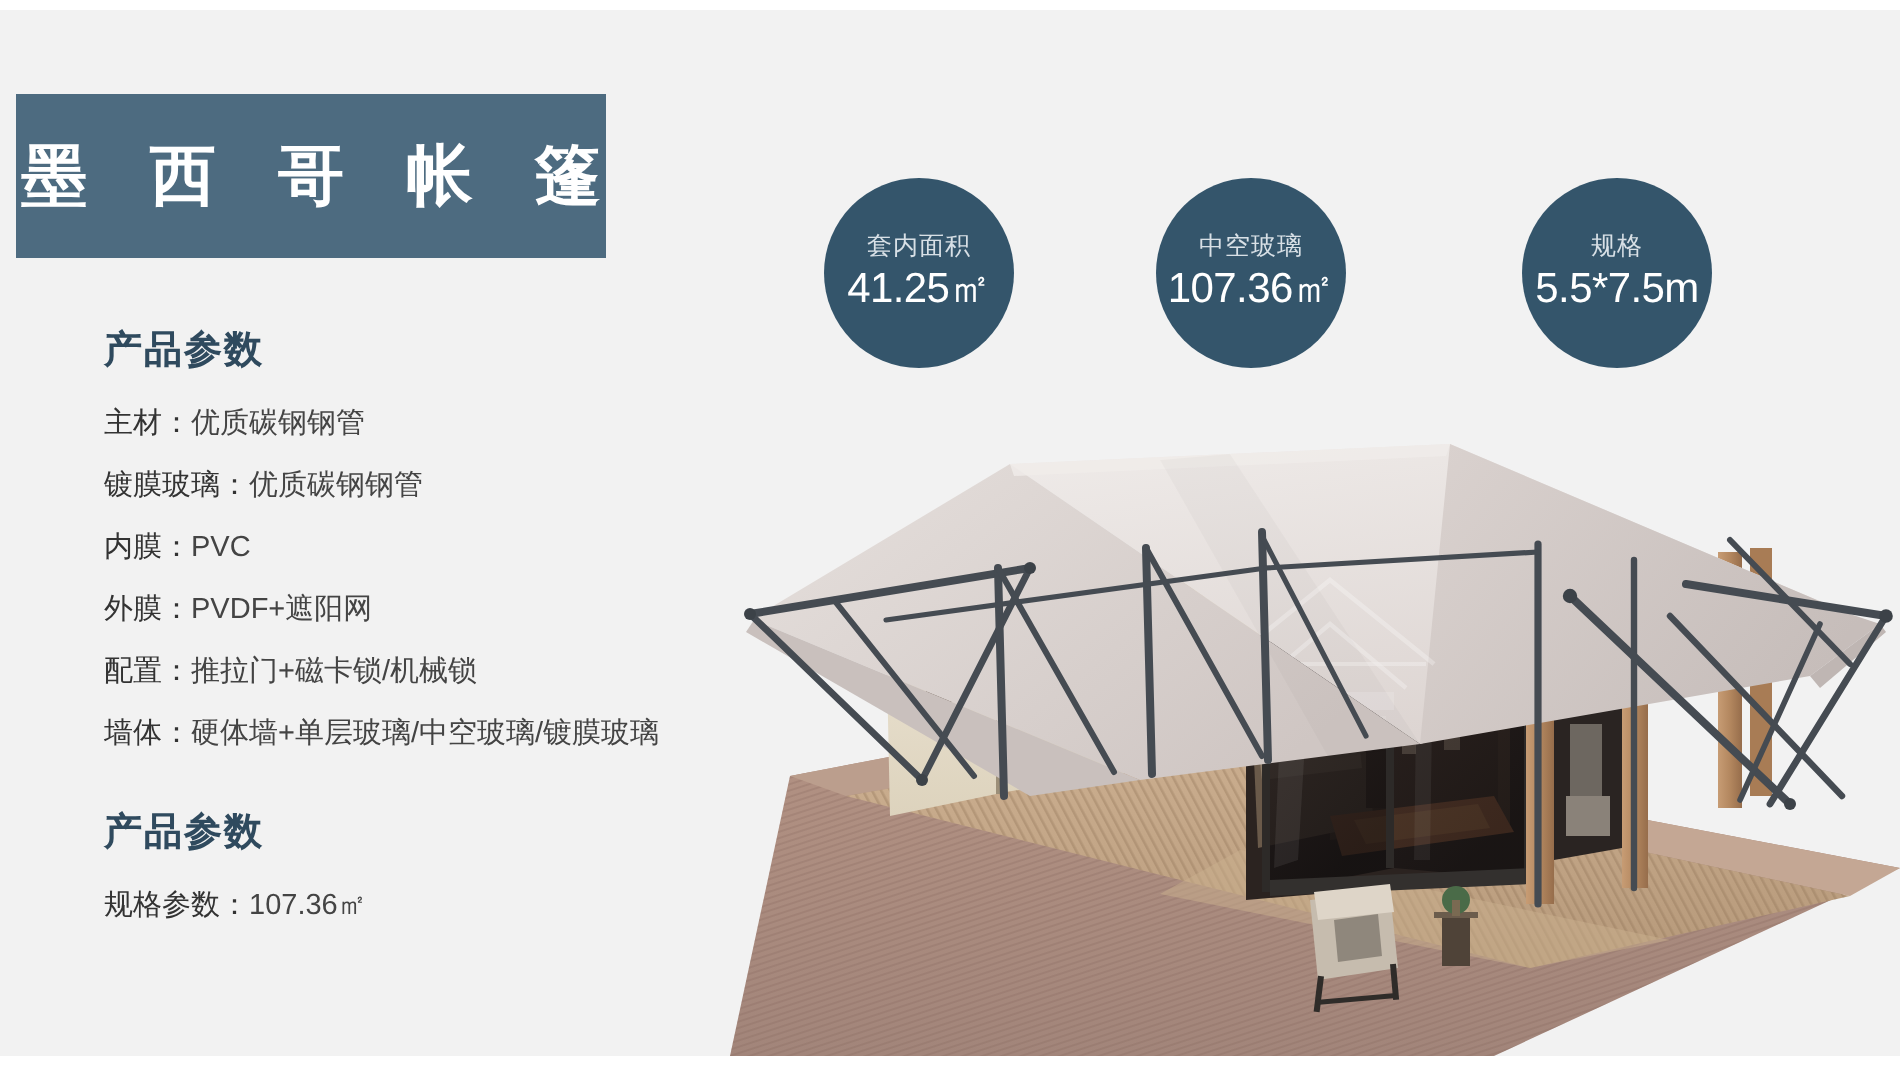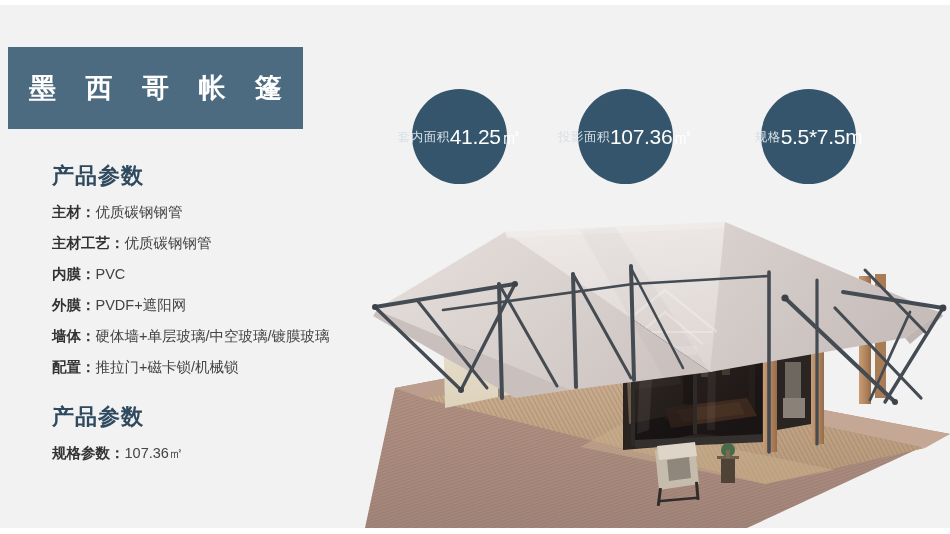--- a/index.html
+++ b/index.html
@@ -38,70 +38,70 @@
     width: 295px;
     height: 82px;
     background: #4d6b80;
     display: flex;
     align-items: center;
     justify-content: center;
     box-sizing: border-box;
   }
   #title-banner .title-text {
     color: #ffffff;
-    font-size: 27px;
+    font-size: 33px;
     font-weight: bold;
     letter-spacing: 11px;
     text-indent: 11px;
     white-space: nowrap;
   }
 
   
   #spec-column {
     position: absolute;
     left: 52px;
     top: 164px;
     width: 300px;
   }
   .section-heading {
-    font-size: 22px;
+    font-size: 19px;
     font-weight: bold;
     color: #2f4a5e;
     letter-spacing: 1px;
     margin: 0 0 9px 0;
     line-height: 24px;
   }
   .spec-row {
     font-size: 14.5px;
     line-height: 31px;
     white-space: nowrap;
     color: #3a3a3a;
   }
   .spec-label {
-    font-weight: bold;
+    font-weight: normal;
     color: #333333;
   }
   .spec-value {
     font-weight: normal;
     color: #444444;
     margin-top: 40px;
   }
   #spec-group-2 {
     margin-top: 22px;
   }
 
   
   .badge {
     position: absolute;
     width: 95px;
     height: 95px;
     border-radius: 50%;
     background: #34556b;
     display: flex;
-    flex-direction: row;
+    flex-direction: column;
     align-items: center;
     justify-content: center;
     box-sizing: border-box;
   }
   .badge .badge-label {
     color: #d8e0e6;
     font-size: 12.5px;
     line-height: 16px;
     letter-spacing: 0.5px;
     white-space: nowrap;
@@ -142,33 +142,33 @@
 
   <div id="spec-column">
 
     <div id="spec-group-1">
       <div class="section-heading">产品参数</div>
 
       <div class="spec-row">
         <span class="spec-label">主材：</span><span class="spec-value">优质碳钢钢管</span>
       </div>
       <div class="spec-row">
-        <span class="spec-label">主材工艺：</span><span class="spec-value">优质碳钢钢管</span>
+        <span class="spec-label">镀膜玻璃：</span><span class="spec-value">优质碳钢钢管</span>
       </div>
       <div class="spec-row">
         <span class="spec-label">内膜：</span><span class="spec-value">PVC</span>
       </div>
       <div class="spec-row">
         <span class="spec-label">外膜：</span><span class="spec-value">PVDF+遮阳网</span>
       </div>
       <div class="spec-row">
+        <span class="spec-label">配置：</span><span class="spec-value">推拉门+磁卡锁/机械锁</span>
+      </div>
+      <div class="spec-row">
         <span class="spec-label">墙体：</span><span class="spec-value">硬体墙+单层玻璃/中空玻璃/镀膜玻璃</span>
-      </div>
-      <div class="spec-row">
-        <span class="spec-label">配置：</span><span class="spec-value">推拉门+磁卡锁/机械锁</span>
       </div>
     </div>
 
     <div id="spec-group-2">
       <div class="section-heading">产品参数</div>
 
       <div class="spec-row">
         <span class="spec-label">规格参数：</span><span class="spec-value">107.36㎡</span>
       </div>
       <div class="spec-row">
@@ -176,21 +176,21 @@
       </div>
     </div>
 
   </div>
 
   <div class="badge" id="badge-1">
     <span class="badge-label">套内面积</span>
     <span class="badge-value">41.25㎡</span>
   </div>
   <div class="badge" id="badge-2">
-    <span class="badge-label">投影面积</span>
+    <span class="badge-label">中空玻璃</span>
     <span class="badge-value">107.36㎡</span>
   </div>
   <div class="badge" id="badge-3">
     <span class="badge-label">规格</span>
     <span class="badge-value">5.5*7.5m</span>
   </div>
 
   <div id="tent-render">
     <svg width="585" height="316" viewBox="0 0 585 316" xmlns="http://www.w3.org/2000/svg">
       <defs>

